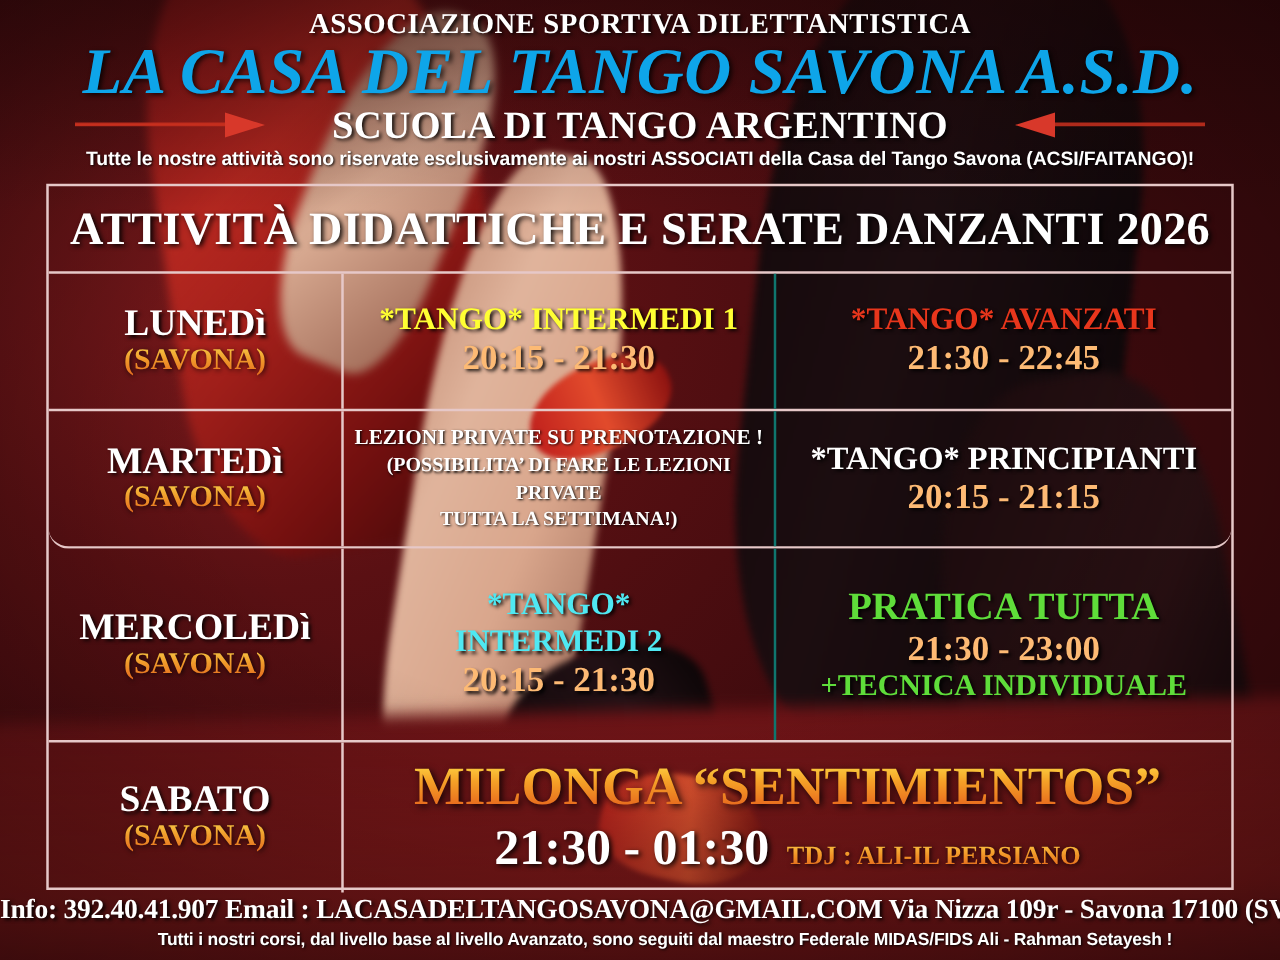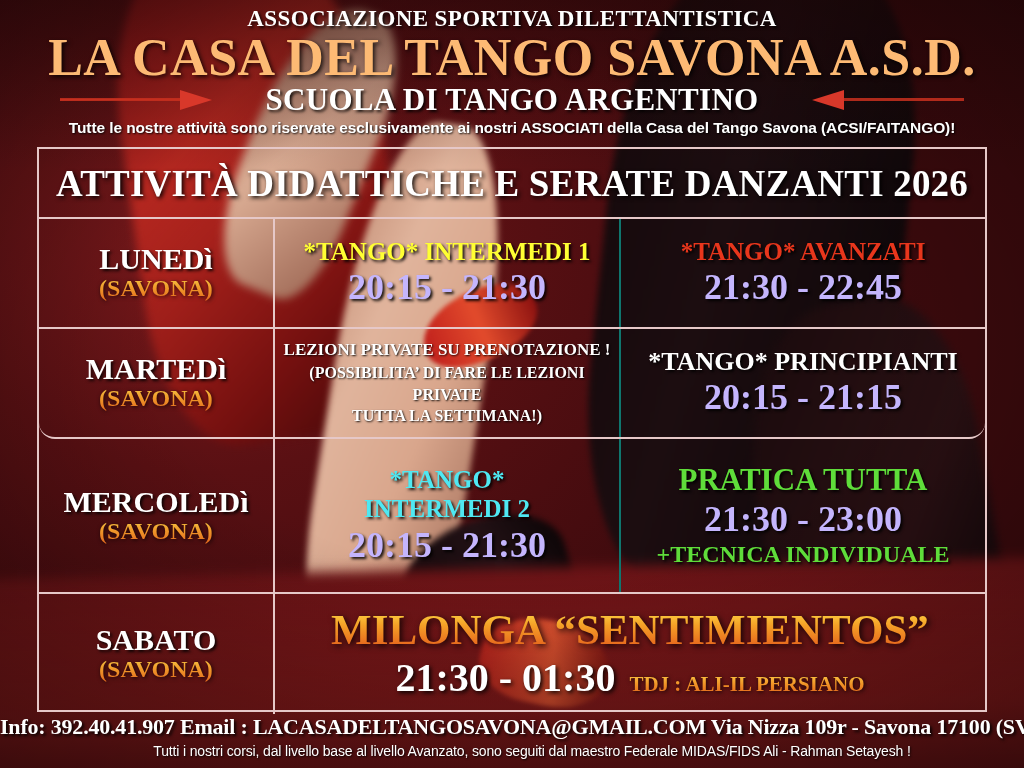--- a/index.html
+++ b/index.html
@@ -137,27 +137,28 @@
     color: #ffffff;
     font-size: 23px;
     font-weight: bold;
     letter-spacing: 0.4px;
     text-shadow: 2px 2px 3px rgba(0,0,0,0.85);
   }
   .main-title {
     position: absolute;
     top: 32px; left: 0; right: 0;
     text-align: center;
-    color: #fdba74;
+    color: #0ea5e9;
     font-size: 52px;
     font-weight: bold;
     letter-spacing: 0.5px;
     line-height: 1;
     text-shadow: 2px 2px 4px rgba(0,0,0,0.8);
     white-space: nowrap;
+    font-style: italic;
   }
   .sub-row {
     position: absolute;
     top: 82px; left: 0; right: 0;
     height: 36px;
   }
   .sub-title {
     position: absolute;
     left: 0; right: 0;
     text-align: center;
@@ -303,22 +304,22 @@
     color: #5fdd3a;
     font-size: 31px;
     font-weight: bold;
     line-height: 1.12;
     text-shadow: 2px 2px 3px rgba(0,0,0,0.9);
   }
   .course-green.small {
     font-size: 24px;
   }
   .time {
-    color: #c4b5fd;
-    font-size: 36px;
+    color: #fdba74;
+    font-size: 28px;
     font-weight: bold;
     line-height: 1.18;
     text-shadow: 2px 2px 3px rgba(0,0,0,0.9);
   }
   .note-line {
     color: #ffffff;
     font-size: 16px;
     font-weight: bold;
     line-height: 1.35;
     text-shadow: 1px 1px 2px rgba(0,0,0,0.9);
@@ -374,21 +375,21 @@
     white-space: nowrap;
   }
   .footer-sub {
     position: absolute;
     left: 0; right: 0;
     top: 743px;
     text-align: center;
     color: #ffffff;
     font-family: "Liberation Sans", sans-serif;
     font-size: 14px;
-    font-weight: normal;
+    font-weight: bold;
     letter-spacing: -0.15px;
     text-shadow: 1px 1px 2px rgba(0,0,0,0.9);
     white-space: nowrap;
     padding-left: 40px;
   }
 </style>
 </head>
 <body>
 
 <div class="poster">

